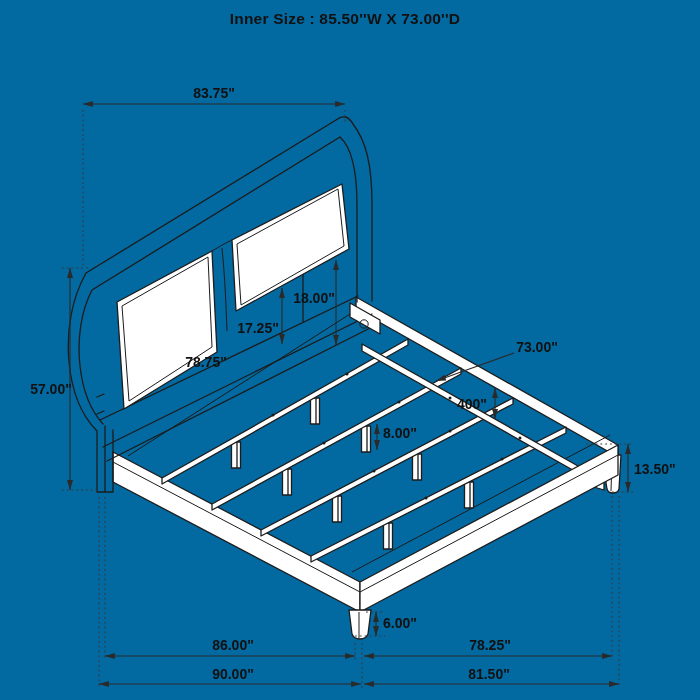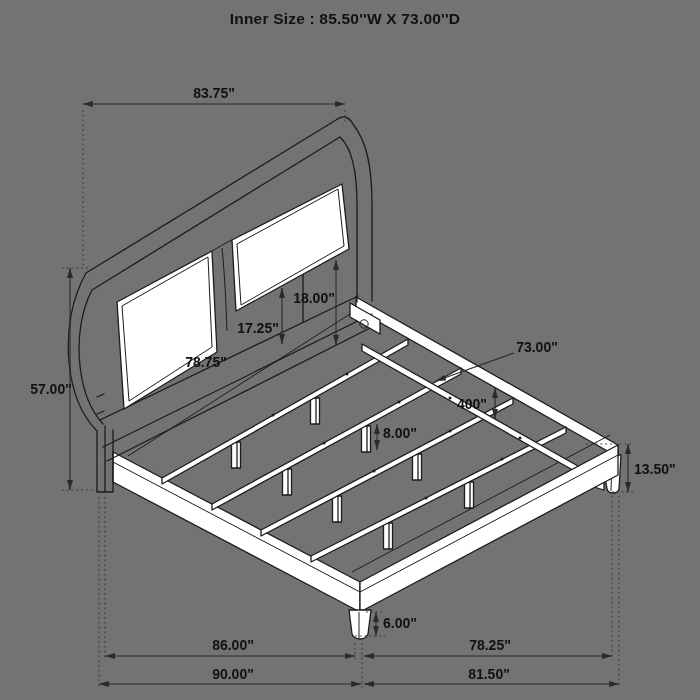--- a/index.html
+++ b/index.html
@@ -1,16 +1,16 @@
 <!DOCTYPE html>
 <html><head>
 <meta charset="utf-8">
 <style>
   html,body{margin:0;padding:0;background:#fff;}
-  .page{width:700px;height:700px;position:relative;background:#737373;overflow:hidden;}
+  .page{width:700px;height:700px;position:relative;background:#0369a1;overflow:hidden;}
   svg{display:block;}
   text{font-family:"Liberation Sans","DejaVu Sans",sans-serif;font-weight:bold;fill:#111;}
   .title-text{font-size:15.5px;letter-spacing:.2px;}
   .dim-text{font-size:14px;}
   .struct{stroke:#1c1c1c;stroke-width:1.3;fill:none;stroke-linecap:round;stroke-linejoin:round;}
   .structf{stroke:#1c1c1c;stroke-width:1.3;fill:#ffffff;stroke-linejoin:round;}
   .thin{stroke:#1c1c1c;stroke-width:1;fill:none;}
   .dim{stroke:#2a2a2a;stroke-width:1.1;fill:none;}
   .ext{stroke:#3a3a3a;stroke-width:1.05;fill:none;stroke-dasharray:1.8 3;}
   .dot{fill:#1c1c1c;stroke:none;}

